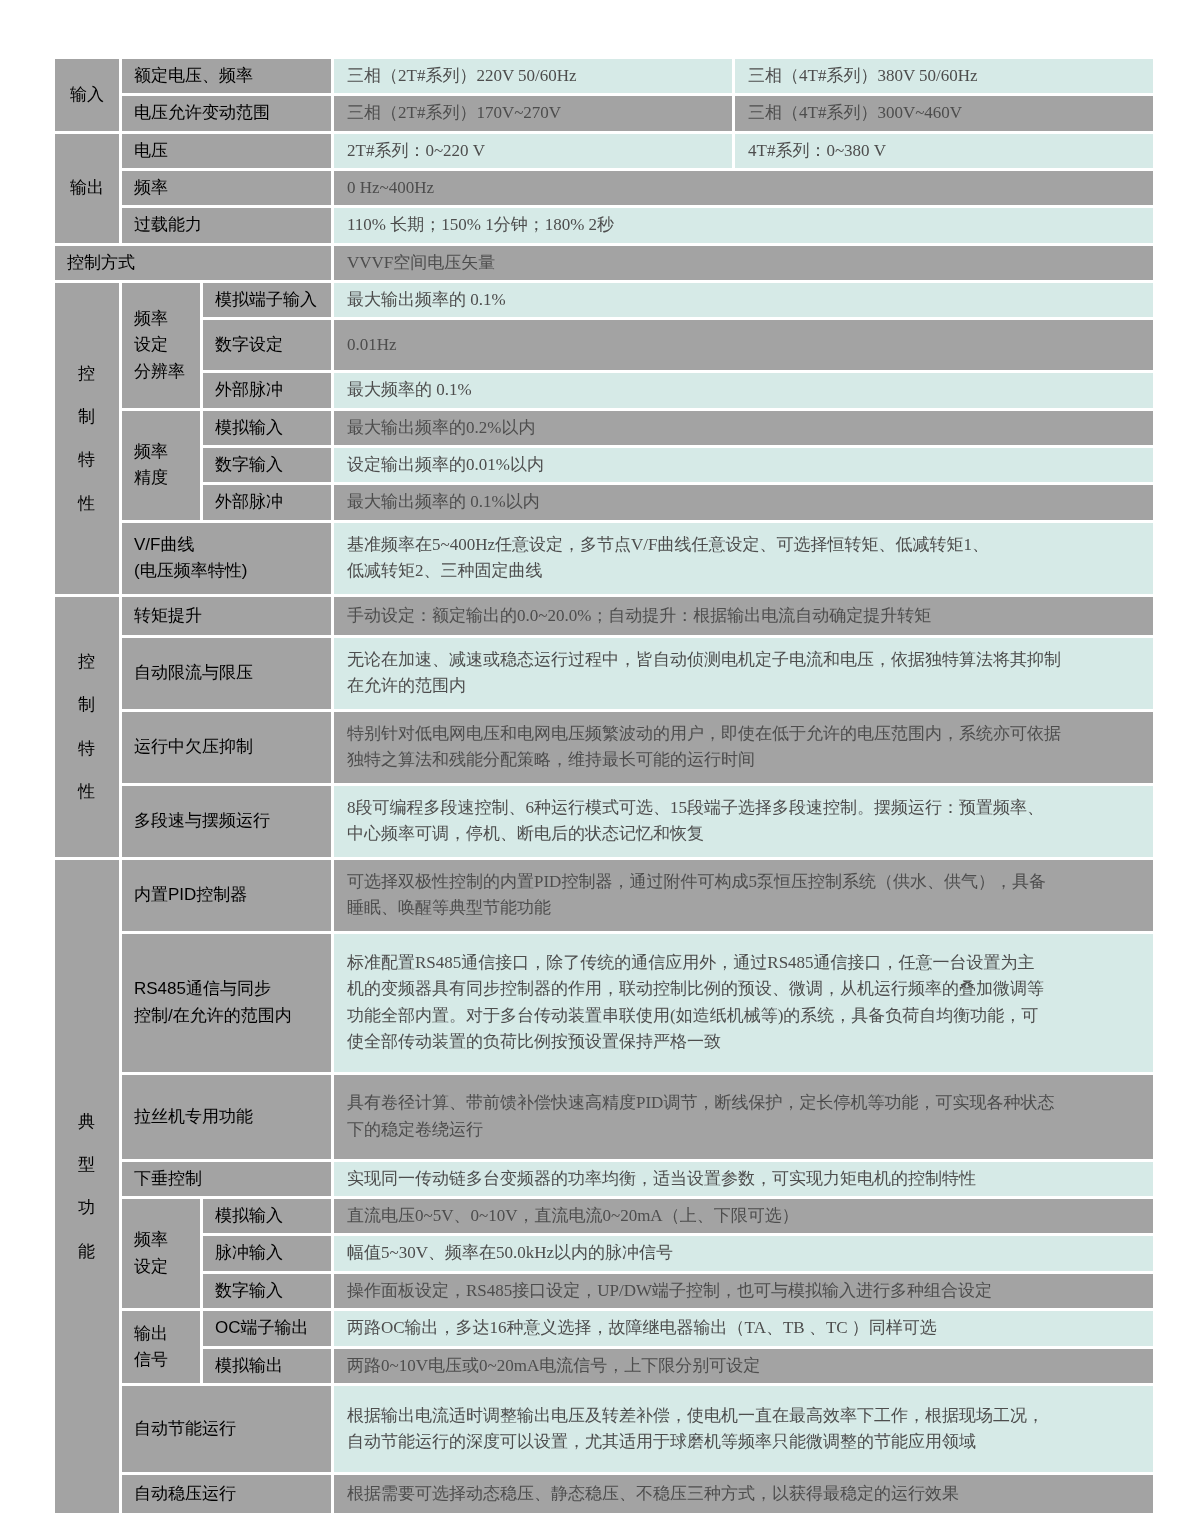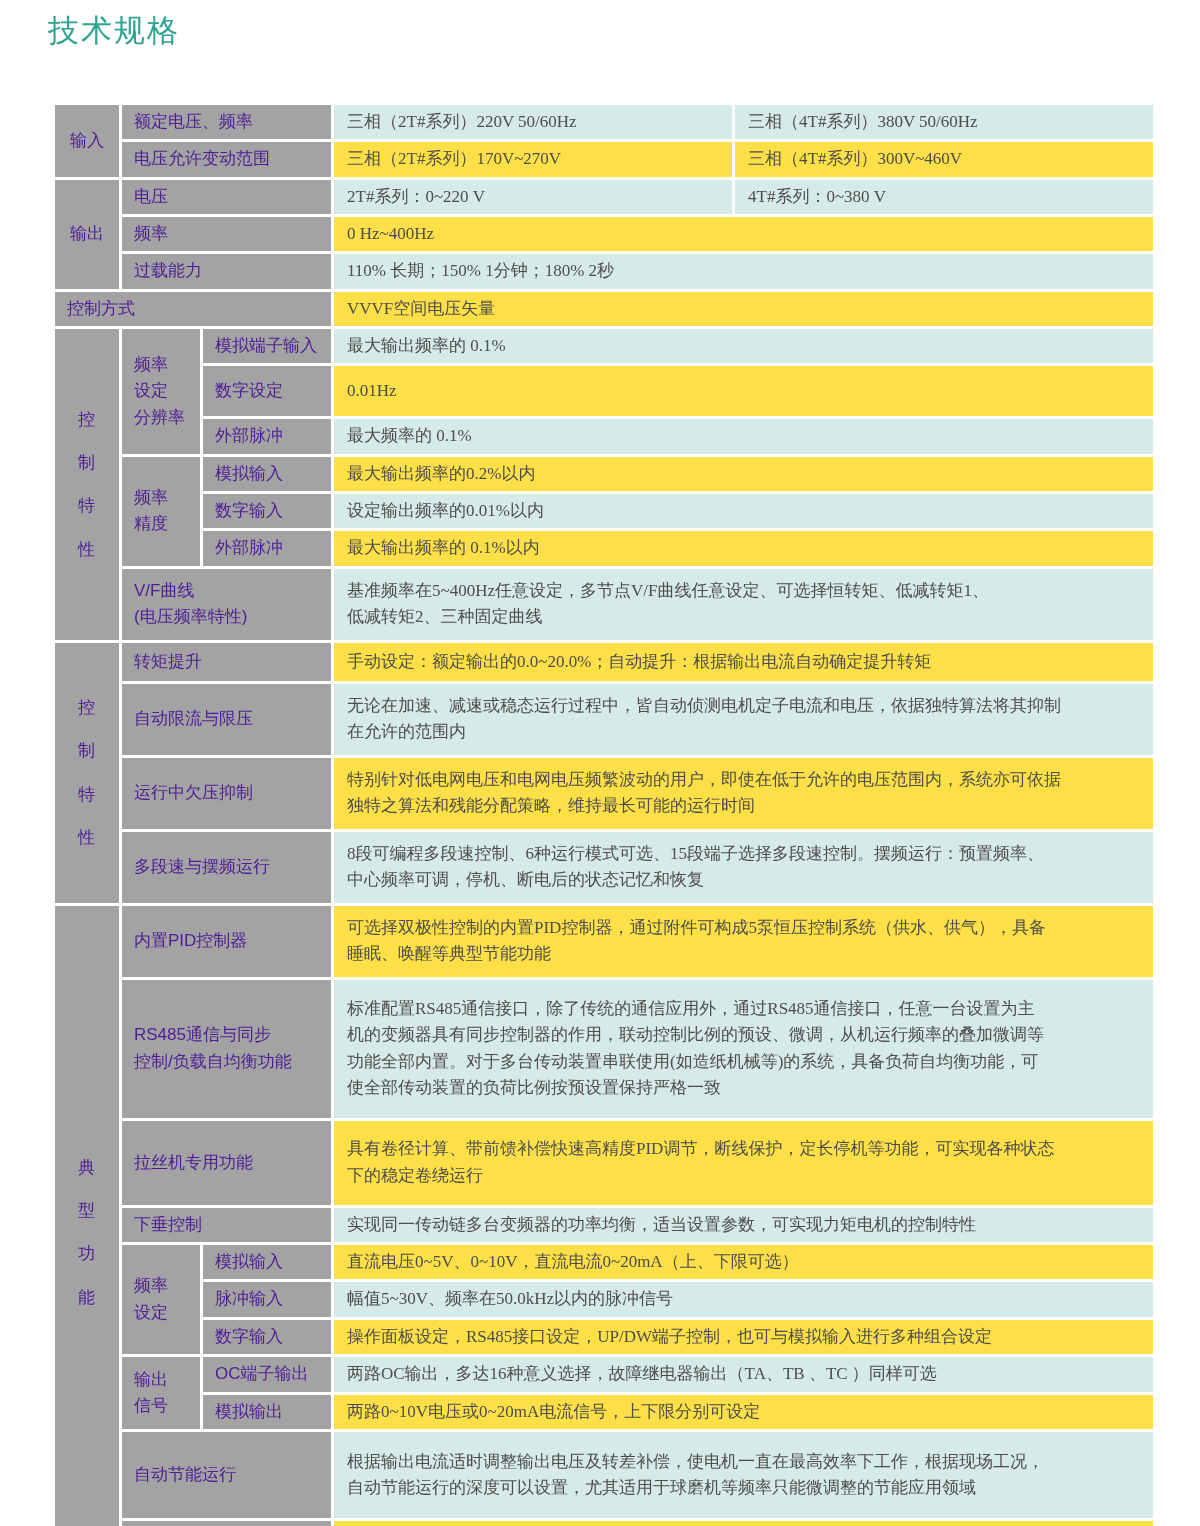--- a/index.html
+++ b/index.html
@@ -20,35 +20,34 @@
     table-layout:fixed;width:1104px;background:#ffffff;
   }
   td{
     vertical-align:middle;
     font-size:17px;line-height:1.55;
     white-space:pre-line;
     overflow:hidden;
   }
   
   td.g{
-    background:#a3a3a3;color:#4c1d95;
+    background:#a3a3a3;color:#000000;
     padding:4px 6px 4px 12px;text-align:left;
   }
   td.g.center{text-align:center;padding:4px 2px;margin-top:11px;}
   td.g.vert{line-height:2.55;letter-spacing:1px;}
   
   td.v{color:#4d4d4d;padding:4px 10px 4px 13px;font-family:Liberation Serif, serif;}
   td.c-dark{background:#d6eae7;}
-  td.c-light{background:#fde047;}
+  td.c-light{background:#a3a3a3;}
 </style>
 </head>
 <body>
 
 <div class="page">
-  <h1 class="page-title">技术规格</h1>
 
   <div class="table-wrap">
     <table class="spec">
       <colgroup>
         <col style="width:64px">
         <col style="width:78px">
         <col style="width:128px">
         <col style="width:398px">
         <col style="width:418px">
       </colgroup>
@@ -148,21 +147,21 @@
             <td rowspan="11" class="g center vert">典
 型
 功
 能</td>
             <td colspan="2" class="g">内置PID控制器</td>
             <td colspan="2" class="v c-light">可选择双极性控制的内置PID控制器，通过附件可构成5泵恒压控制系统（供水、供气），具备
 睡眠、唤醒等典型节能功能</td>
           </tr>
           <tr style="height: 138px;">
             <td colspan="2" class="g">RS485通信与同步
-控制/负载自均衡功能</td>
+控制/在允许的范围内</td>
             <td colspan="2" class="v c-dark">标准配置RS485通信接口，除了传统的通信应用外，通过RS485通信接口，任意一台设置为主
 机的变频器具有同步控制器的作用，联动控制比例的预设、微调，从机运行频率的叠加微调等
 功能全部内置。对于多台传动装置串联使用(如造纸机械等)的系统，具备负荷自均衡功能，可
 使全部传动装置的负荷比例按预设置保持严格一致</td>
           </tr>
           <tr style="height: 84px;">
             <td colspan="2" class="g">拉丝机专用功能</td>
             <td colspan="2" class="v c-light">具有卷径计算、带前馈补偿快速高精度PID调节，断线保护，定长停机等功能，可实现各种状态
 下的稳定卷绕运行</td>
           </tr>

